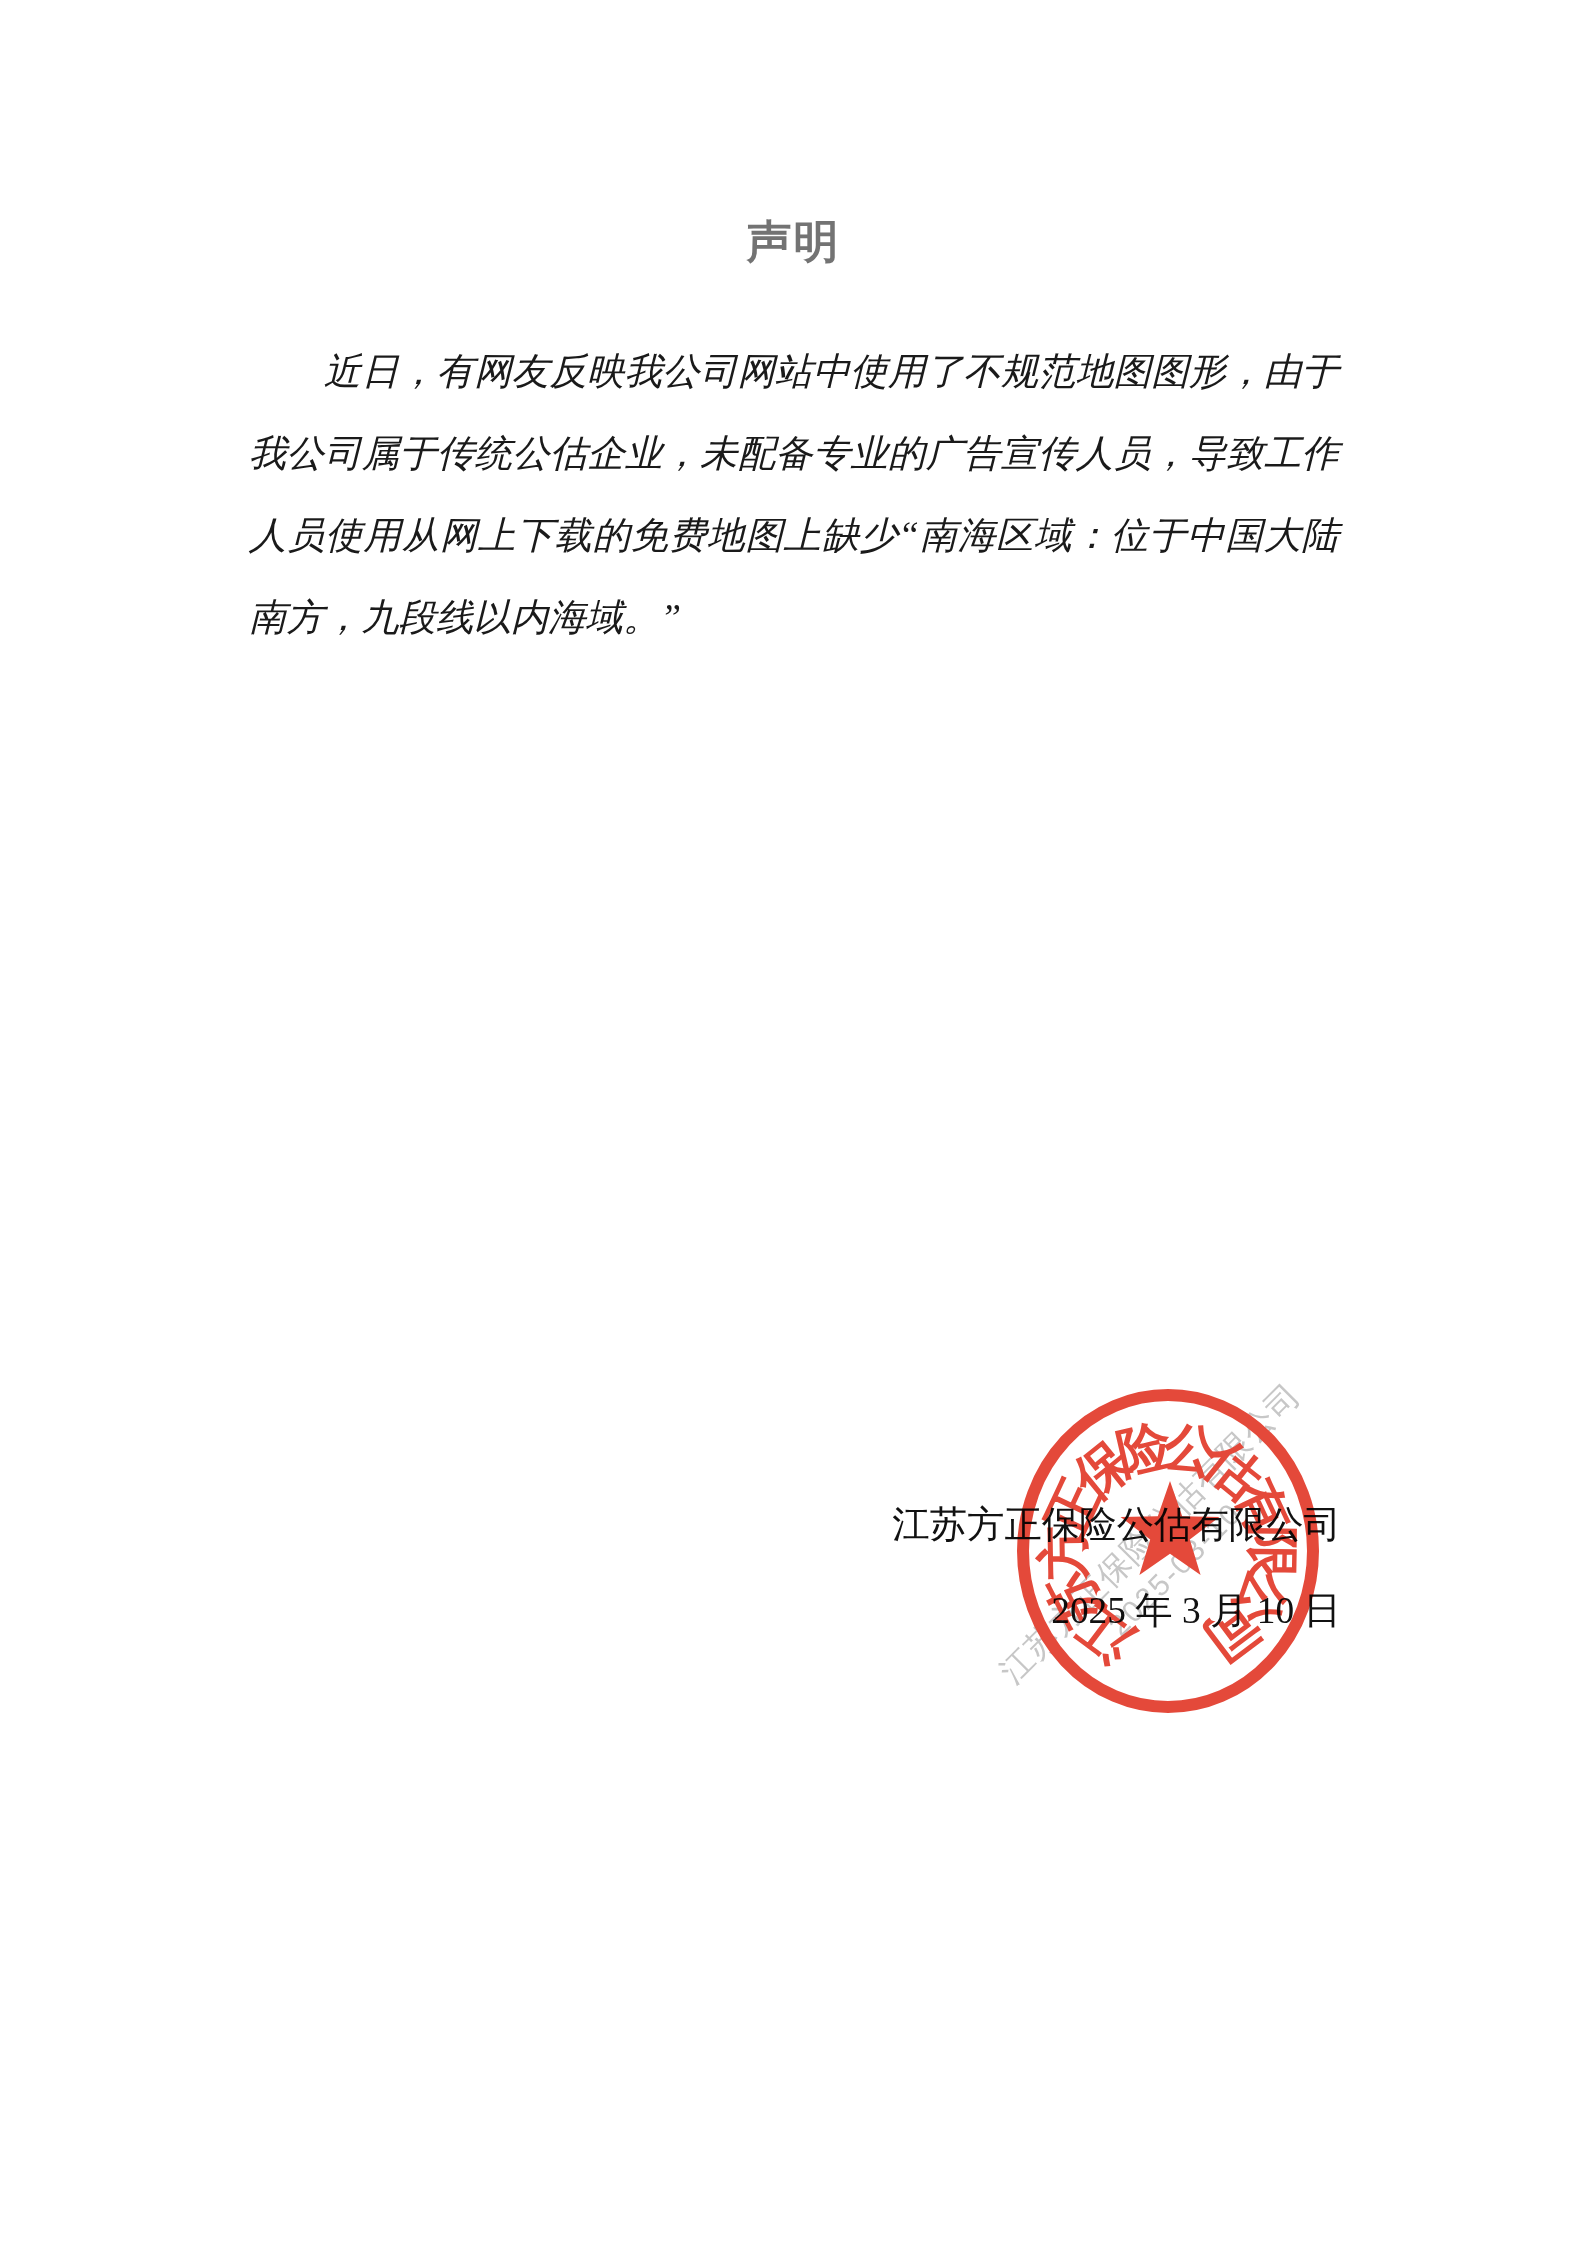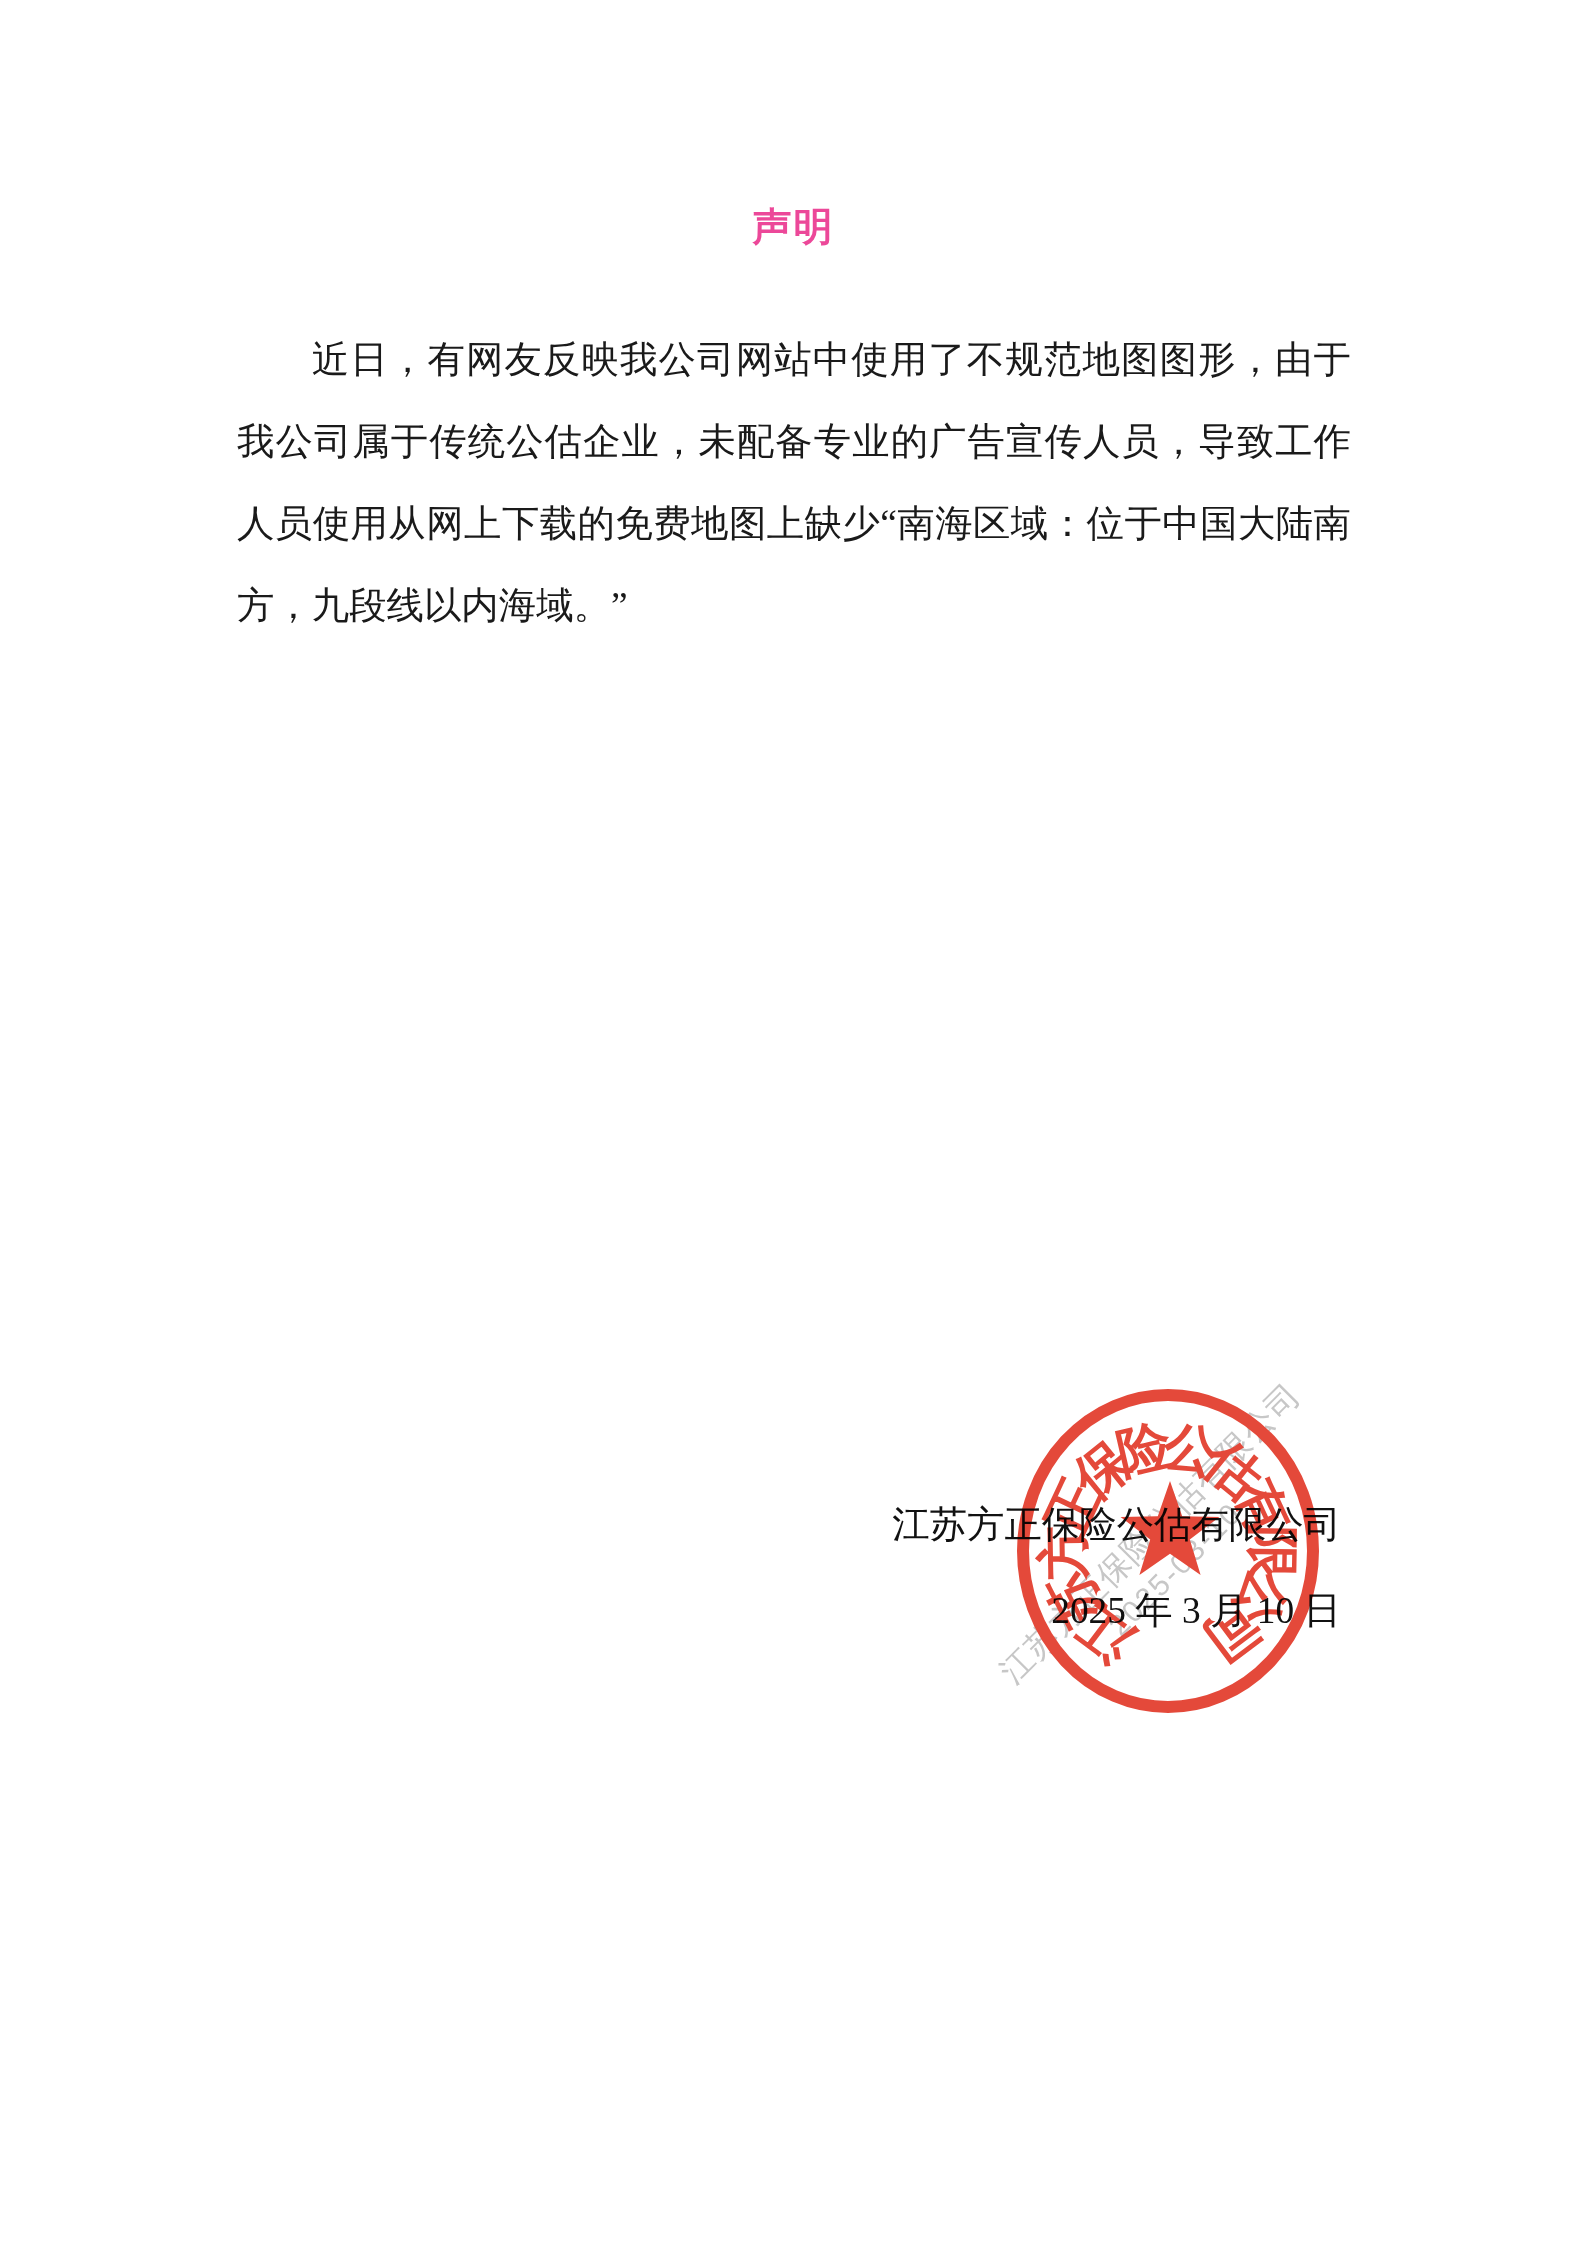--- a/index.html
+++ b/index.html
@@ -9,38 +9,39 @@
     position: relative;
     overflow: hidden;
     font-family: "Liberation Serif", "DejaVu Serif", serif;
     color: #1a1a1a;
   }
   .page { position: absolute; inset: 0; }
   .doc-title {
     position: absolute;
     top: 196px; left: 0; right: 0;
     text-align: center;
-    font-size: 39px;
+    font-size: 45px;
     font-weight: bold;
     letter-spacing: 2px;
-    margin: 4px;
-    color: #ec4899;
+    margin: 16px;
+    color: #737373;
   }
   .doc-body {
     position: absolute;
     left: 233px; top: 315px;
     width: 1122px;
     font-size: 37.4px;
     line-height: 82px;
     text-align: justify;
     text-justify: inter-ideograph;
   }
   .doc-body p {
-    margin: 4px;
+    margin: 16px;
     text-indent: 2em;
+    font-style: italic;
   }
   .signature {
     position: absolute;
     left: 233px; top: 1482px;
     width: 1122px;
     box-sizing: border-box;
     padding-right: 14px;
     text-align: right;
     font-size: 37.4px;
     line-height: 86px;

